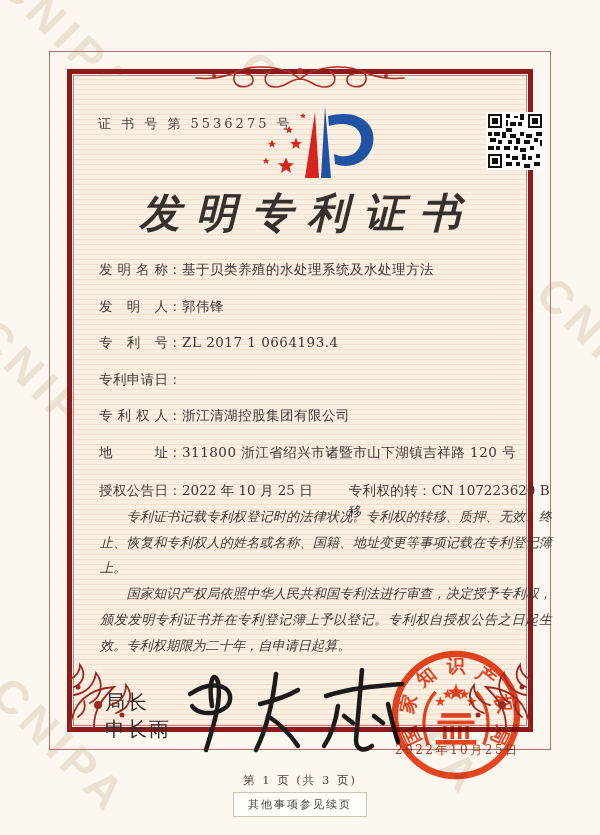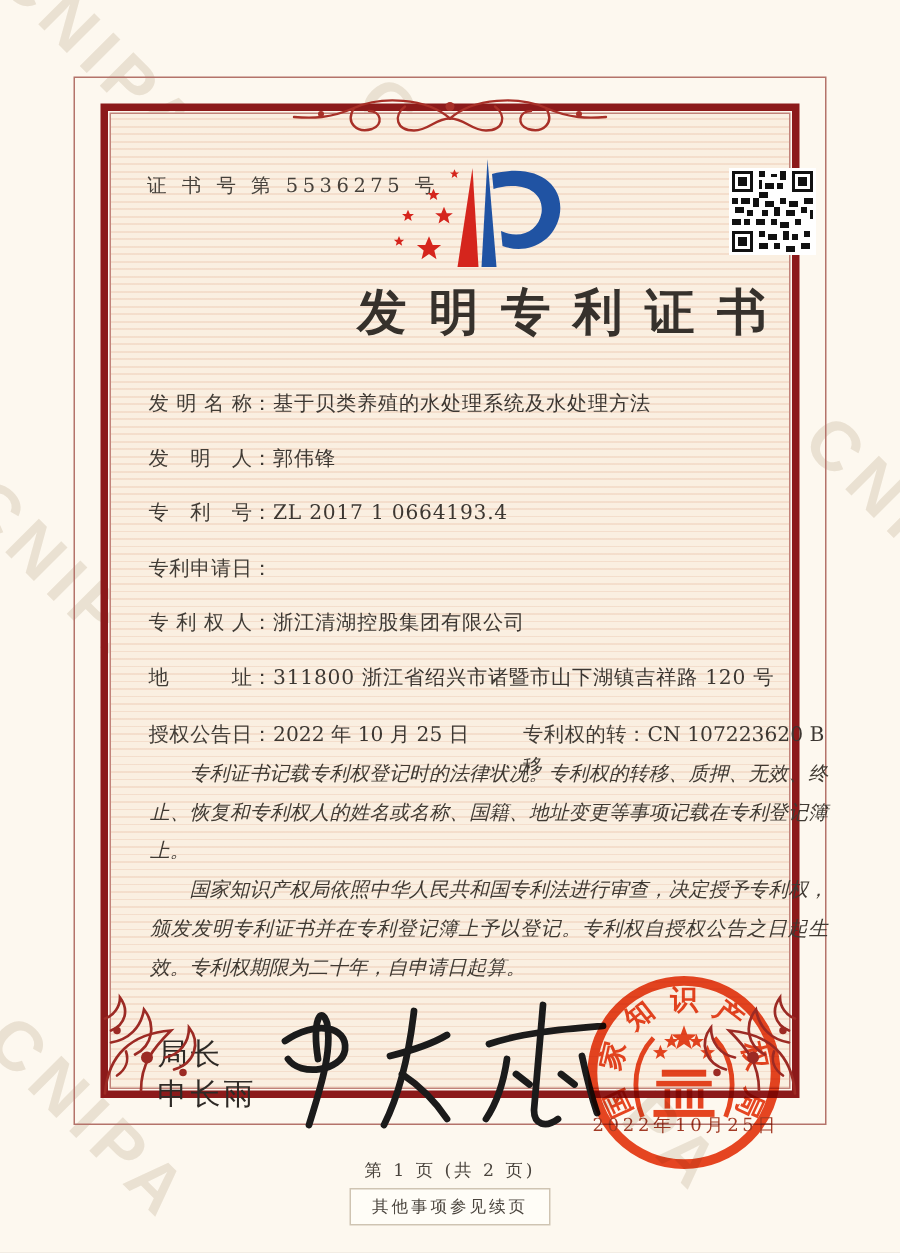--- a/index.html
+++ b/index.html
@@ -26,22 +26,22 @@
               #faefe1;
   }
   
   .orn-top { position:absolute; left:50%; top:-15px; transform:translateX(-50%); z-index:5; }
   .orn-bl  { position:absolute; left:-10px; bottom:-10px; z-index:5; }
   .orn-br  { position:absolute; right:-10px; bottom:-10px; z-index:5; transform:scaleX(-1); }
   
   .cert-no { position:absolute; left:24px; top:39px; font-size:13px; letter-spacing:3px; color:#46413b; }
   .logo    { position:absolute; left:185px; top:28px; }
   .qr      { position:absolute; left:412px; top:36px; width:58px; height:58px; background:#fff; }
-  .title   { position:absolute; left:0; top:110px; width:100%; text-align:right;
-             font-size:33px; font-weight:bold; letter-spacing:15px; text-indent:15px; color:#36312c; }
+  .title   { position:absolute; left:0; top:110px; width:100%; text-align:center;
+             font-size:41px; font-weight:bold; letter-spacing:15px; text-indent:15px; color:#36312c;font-style:italic; }
   .fields  { position:absolute; left:25px; top:183px; width:452px; font-size:13.5px; }
   .frow    { display:flex; margin-bottom:15.5px; line-height:21px; }
   .flabel  { display:inline-block; width:69px; text-align:justify; text-align-last:justify; color:#413c36; }
   .fcolon  { width:14px; }
   .fvalue  { flex:1; letter-spacing:.5px; }
   .grant   { position:absolute; left:25px; top:404px; width:460px; font-size:13.5px; display:flex; line-height:21px; }
   .grant .pair { display:flex; }
   .grant .pair.second { margin-left:36px; }
   .paras   { position:absolute; left:26px; top:428px; width:452px;
              font-size:13.2px; line-height:1.95; text-align:justify;
@@ -279,21 +279,21 @@
           <rect x="60" y="86" width="40" height="4" stroke="none"></rect>
           <rect x="66" y="92" width="4" height="14" stroke="none"></rect>
           <rect x="74" y="92" width="4" height="14" stroke="none"></rect>
           <rect x="82" y="92" width="4" height="14" stroke="none"></rect>
           <rect x="90" y="92" width="4" height="14" stroke="none"></rect>
           <rect x="58" y="107" width="44" height="5" stroke="none"></rect>
         </g>
         <text x="80" y="122" text-anchor="middle" textLength="132" font-size="13" fill="#9c2c16" font-family="'DejaVu Serif',serif">2022年10月25日</text>
       </svg>
 
-      <div class="pageinfo">第 1 页 (共 2 页)</div>
+      <div class="pageinfo">第 1 页 (共 3 页)</div>
 
     </div>
    </div>
   </div>
 
   <div class="footnote">其他事项参见续页</div>
 
 </div>
 
 </body></html>

